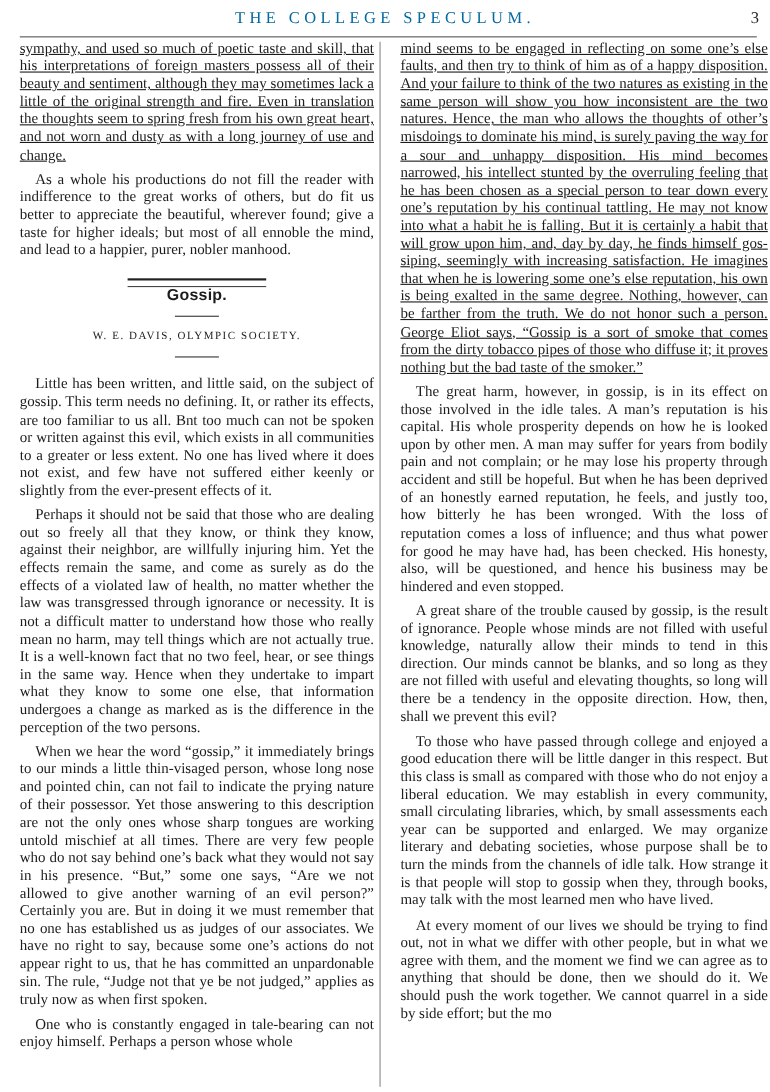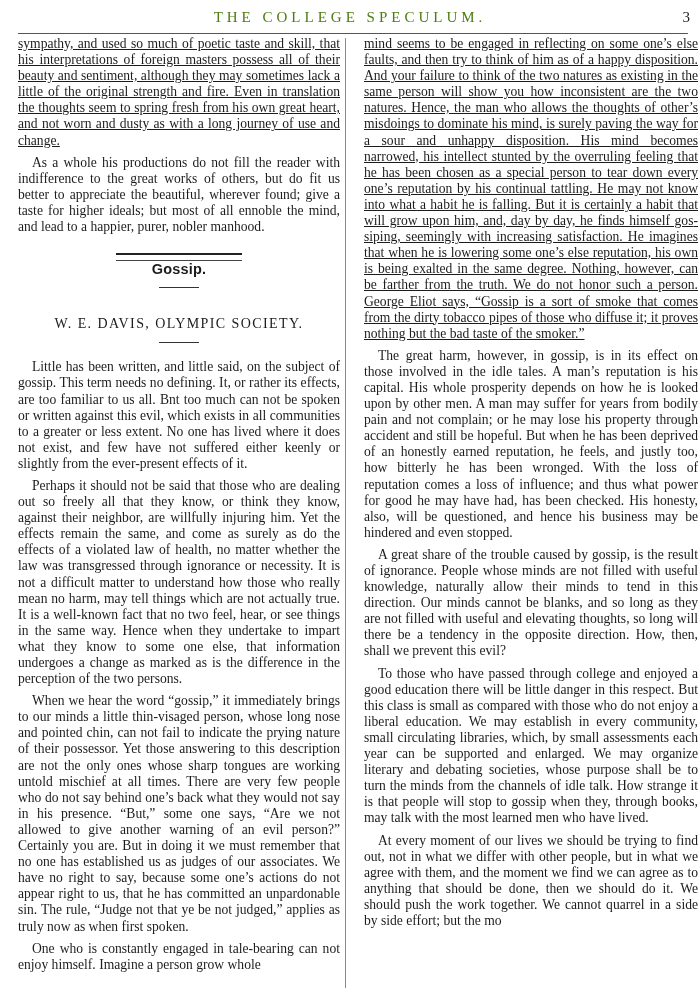--- a/index.html
+++ b/index.html
@@ -1,32 +1,32 @@
 <!DOCTYPE html>
 <html><head>
 <meta charset="utf-8">
 <style>
   html, body { margin: 0; padding: 0; background: #ffffff; }
   body { width: 700px; height: 993px; overflow: hidden; position: relative; color: #1c1c1c; }
   .page { position: absolute; left: 0; top: 0; width: 700px; height: 993px; }
   .header { position: absolute; top: 5px; left: 0; width: 700px; height: 24px; }
-  .running-title { position: absolute; left: 0; width: 700px; top: 4px; text-align: center; font-family: "Liberation Serif", serif; font-size: 15px; letter-spacing: 4px; color: #4d7c0f; }
+  .running-title { position: absolute; left: 0; width: 700px; top: 4px; text-align: center; font-family: "Liberation Serif", serif; font-size: 15px; letter-spacing: 4px; color: #0369a1; }
   .page-number { position: absolute; right: 10px; top: 4px; font-family: "Liberation Serif", serif; font-size: 15px; color: #222; }
   .header-rule { position: absolute; top: 33px; left: 18px; width: 670px; height: 0; border-top: 1.3px solid #555; }
   .col { position: absolute; top: 36px; font-family: "Liberation Serif", serif; font-size: 13.6px; line-height: 16.1px; text-align: justify; hyphens: manual; }
   .col-left { left: 18px; width: 322px; }
   .col-right { left: 364px; width: 334px; }
   .divider { position: absolute; left: 345px; top: 38px; width: 0; height: 950px; border-left: 1px solid #8a8a8a; }
   .col p { margin: 0 0 6px 0; text-indent: 0; }
   .col p.indent { text-indent: 14px; }
   .col p.cont { text-indent: 0; text-decoration: underline; }
   .sep-double { width: 126px; margin: 18px auto 0 auto; height: 5px; border-top: 2.2px solid #222; border-bottom: 1px solid #444; }
   .article-title { text-align: center; font-family: "Liberation Sans", sans-serif; font-weight: bold; font-size: 14.5px; letter-spacing: 0.2px; }
   .short-rule { width: 40px; margin: 10px auto 0 auto; border-top: 1px solid #333; height: 0; }
-  .byline { text-align: center; font-family: "Liberation Serif", serif; font-size: 14px; letter-spacing: 1.4px; margin-top: 28px; }
+  .byline { text-align: center; font-family: "Liberation Serif", serif; font-size: 10px; letter-spacing: 1.4px; margin-top: 10px; }
   .short-rule2 { width: 40px; margin: 10px auto 16px auto; border-top: 1px solid #333; height: 0; }
 </style>
 </head>
 <body>
 
 <div class="page">
 
   <div class="header">
     <div class="running-title">THE COLLEGE SPECULUM.</div>
     <div class="page-number">3</div>
@@ -41,21 +41,21 @@
 
     <div class="sep-double"></div>
     <div class="article-title">Gossip.</div>
     <div class="short-rule"></div>
     <div class="byline">W. E. DAVIS, OLYMPIC SOCIETY.</div>
     <div class="short-rule2"></div>
 
     <p class="indent">Little has been written, and little said, on the subject of gossip. This term needs no defining. It, or rather its effects, are too familiar to us all. Bnt too much can not be spoken or written against this evil, which exists in all communities to a greater or less extent. No one has lived where it does not exist, and few have not suf­fered either keenly or slightly from the ever-present effects of it.</p>
     <p class="indent">Perhaps it should not be said that those who are deal­ing out so freely all that they know, or think they know, against their neighbor, are willfully injuring him. Yet the effects remain the same, and come as surely as do the effects of a violated law of health, no matter whether the law was transgressed through ignorance or neces­sity. It is not a difficult matter to understand how those who really mean no harm, may tell things which are not actually true. It is a well-known fact that no two feel, hear, or see things in the same way. Hence when they undertake to impart what they know to some one else, that information undergoes a change as marked as is the difference in the perception of the two persons.</p>
     <p class="indent">When we hear the word “gossip,” it immediately brings to our minds a little thin-visaged person, whose long nose and pointed chin, can not fail to indicate the prying nature of their possessor. Yet those answering to this description are not the only ones whose sharp tongues are working untold mischief at all times. There are very few people who do not say behind one’s back what they would not say in his presence. “But,” some one says, “Are we not allowed to give another warning of an evil person?” Certainly you are. But in doing it we must remember that no one has established us as judges of our associates. We have no right to say, because some one’s actions do not appear right to us, that he has committed an unpardonable sin. The rule, “Judge not that ye be not judged,” applies as truly now as when first spoken.</p>
-    <p class="indent">One who is constantly engaged in tale-bearing can not enjoy himself. Imagine a person grow whole</p>
+    <p class="indent">One who is constantly engaged in tale-bearing can not enjoy himself. Perhaps a person whose whole</p>
   </div>
 
   <div class="col col-right">
     <p class="cont">mind seems to be engaged in reflecting on some one’s else faults, and then try to think of him as of a happy disposition. And your failure to think of the two natures as existing in the same person will show you how incon­sistent are the two natures. Hence, the man who allows the thoughts of other’s misdoings to dominate his mind, is surely paving the way for a sour and unhappy disposition. His mind becomes narrowed, his intellect stunted by the overruling feeling that he has been chosen as a special person to tear down every one’s reputation by his continual tattling. He may not know into what a habit he is falling. But it is certainly a habit that will grow upon him, and, day by day, he finds himself gos­siping, seemingly with increasing satisfaction. He imagines that when he is lowering some one’s else rep­utation, his own is being exalted in the same degree. Nothing, however, can be farther from the truth. We do not honor such a person. George Eliot says, “Gos­sip is a sort of smoke that comes from the dirty tobacco pipes of those who diffuse it; it proves nothing but the bad taste of the smoker.”</p>
     <p class="indent">The great harm, however, in gossip, is in its effect on those involved in the idle tales. A man’s reputation is his capital. His whole prosperity depends on how he is looked upon by other men. A man may suffer for years from bodily pain and not complain; or he may lose his property through accident and still be hope­ful. But when he has been deprived of an honestly earned reputation, he feels, and justly too, how bitterly he has been wronged. With the loss of reputation comes a loss of influence; and thus what power for good he may have had, has been checked. His honesty, also, will be questioned, and hence his business may be hindered and even stopped.</p>
     <p class="indent">A great share of the trouble caused by gossip, is the result of ignorance. People whose minds are not filled with useful knowledge, naturally allow their minds to tend in this direction. Our minds cannot be blanks, and so long as they are not filled with useful and elevating thoughts, so long will there be a tendency in the oppo­site direction. How, then, shall we prevent this evil?</p>
     <p class="indent">To those who have passed through college and en­joyed a good education there will be little danger in this respect. But this class is small as compared with those who do not enjoy a liberal education. We may establish in every community, small circulating libraries, which, by small assessments each year can be supported and enlarged. We may organize literary and debating societies, whose purpose shall be to turn the minds from the channels of idle talk. How strange it is that peo­ple will stop to gossip when they, through books, may talk with the most learned men who have lived.</p>
     <p class="indent">At every moment of our lives we should be trying to find out, not in what we differ with other people, but in what we agree with them, and the moment we find we can agree as to anything that should be done, then we should do it. We should push the work together. We cannot quarrel in a side by side effort; but the mo­</p>
   </div>
 

